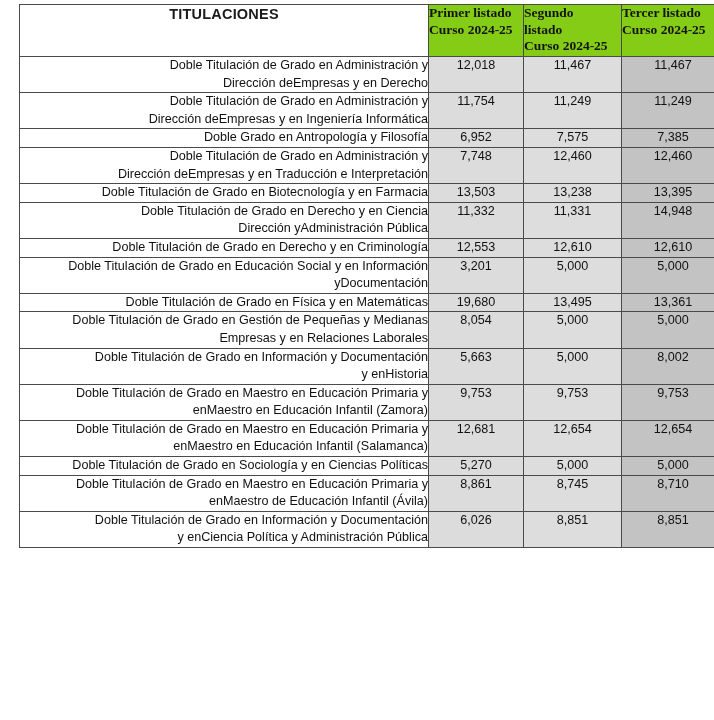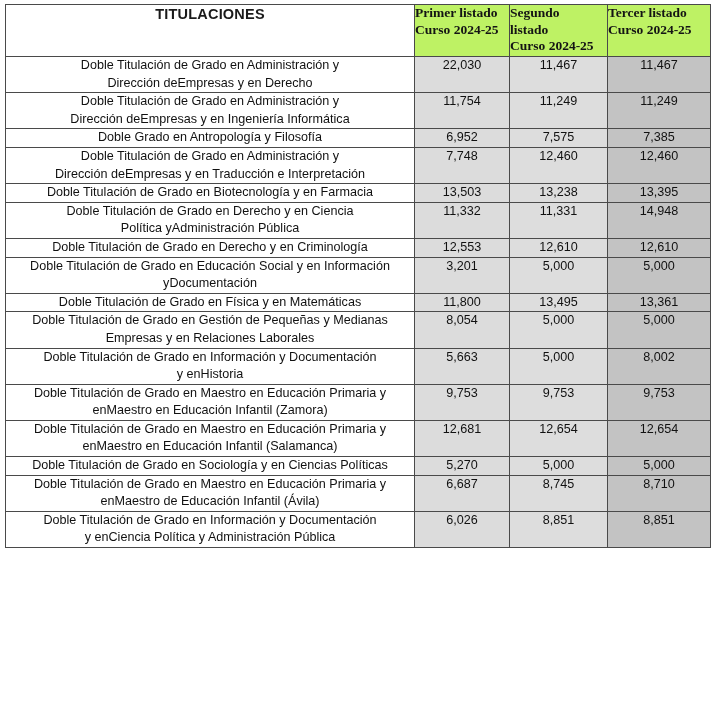--- a/index.html
+++ b/index.html
@@ -13,20 +13,21 @@
     font-family: "Liberation Sans", sans-serif;
     overflow: hidden;
   }
   .sheet {
     position: relative;
     width: 588px;
     height: 720px;
     background: #ffffff;
     box-sizing: border-box;
     padding: 4px 8px 0 5px;
+    margin-left: 14px;
   }
   table.grid {
     border-collapse: collapse;
     table-layout: fixed;
     width: 705px;
     border: 1.6px solid #3a3a3a;
   }
   table.grid td, table.grid th {
     border: 1.1px solid #4a4a4a;
     padding: 0;
@@ -49,36 +50,36 @@
     padding-top: 7px;
   }
   th.hdr-title .t {
     font-family: "Liberation Sans", sans-serif;
     font-weight: bold;
     font-size: 14.5px;
     letter-spacing: 0.2px;
     color: #1a1a1a;
   }
   th.hdr-col {
-    background: #bef264;
+    background: #84cc16;
     text-align: left;
     vertical-align: top;
     padding: 3px 2px 2px 3px;
     font-family: "Liberation Serif", serif;
     font-weight: bold;
     font-size: 13.5px;
     line-height: 16.5px;
     color: #141414;
     white-space: pre-line;
   }
 
   
   td.name {
     background: #ffffff;
-    text-align: center;
+    text-align: right;
     padding: 1px 2px 1px 4px;
     font-family: "Liberation Sans", sans-serif;
     font-size: 12.6px;
     line-height: 17.6px;
     color: #111111;
     white-space: pre-line;
   }
   td.val {
     text-align: center;
     font-family: "Liberation Sans", sans-serif;
@@ -113,21 +114,21 @@
 listado
 Curso 2024-25</th>
         <th class="hdr-col">Tercer listado
 Curso 2024-25</th>
       </tr>
     </thead>
     <tbody id="tbody">
         <tr>
           <td class="name">Doble Titulación de Grado en Administración y
 Dirección deEmpresas y en Derecho</td>
-          <td class="val v1">22,030</td>
+          <td class="val v1">12,018</td>
           <td class="val v2">11,467</td>
           <td class="val v3">11,467</td>
         </tr>
         <tr>
           <td class="name">Doble Titulación de Grado en Administración y
 Dirección deEmpresas y en Ingeniería Informática</td>
           <td class="val v1">11,754</td>
           <td class="val v2">11,249</td>
           <td class="val v3">11,249</td>
         </tr>
@@ -145,41 +146,41 @@
           <td class="val v3">12,460</td>
         </tr>
         <tr>
           <td class="name">Doble Titulación de Grado en Biotecnología y en Farmacia</td>
           <td class="val v1">13,503</td>
           <td class="val v2">13,238</td>
           <td class="val v3">13,395</td>
         </tr>
         <tr>
           <td class="name">Doble Titulación de Grado en Derecho y en Ciencia
-Política yAdministración Pública</td>
+Dirección yAdministración Pública</td>
           <td class="val v1">11,332</td>
           <td class="val v2">11,331</td>
           <td class="val v3">14,948</td>
         </tr>
         <tr>
           <td class="name">Doble Titulación de Grado en Derecho y en Criminología</td>
           <td class="val v1">12,553</td>
           <td class="val v2">12,610</td>
           <td class="val v3">12,610</td>
         </tr>
         <tr>
           <td class="name">Doble Titulación de Grado en Educación Social y en Información
 yDocumentación</td>
           <td class="val v1">3,201</td>
           <td class="val v2">5,000</td>
           <td class="val v3">5,000</td>
         </tr>
         <tr>
           <td class="name">Doble Titulación de Grado en Física y en Matemáticas</td>
-          <td class="val v1">11,800</td>
+          <td class="val v1">19,680</td>
           <td class="val v2">13,495</td>
           <td class="val v3">13,361</td>
         </tr>
         <tr>
           <td class="name">Doble Titulación de Grado en Gestión de Pequeñas y Medianas
 Empresas y en Relaciones Laborales</td>
           <td class="val v1">8,054</td>
           <td class="val v2">5,000</td>
           <td class="val v3">5,000</td>
         </tr>
@@ -206,21 +207,21 @@
         </tr>
         <tr>
           <td class="name">Doble Titulación de Grado en Sociología y en Ciencias Políticas</td>
           <td class="val v1">5,270</td>
           <td class="val v2">5,000</td>
           <td class="val v3">5,000</td>
         </tr>
         <tr>
           <td class="name">Doble Titulación de Grado en Maestro en Educación Primaria y
 enMaestro de Educación Infantil (Ávila)</td>
-          <td class="val v1">6,687</td>
+          <td class="val v1">8,861</td>
           <td class="val v2">8,745</td>
           <td class="val v3">8,710</td>
         </tr>
         <tr>
           <td class="name">Doble Titulación de Grado en Información y Documentación
 y enCiencia Política y Administración Pública</td>
           <td class="val v1">6,026</td>
           <td class="val v2">8,851</td>
           <td class="val v3">8,851</td>
         </tr>

